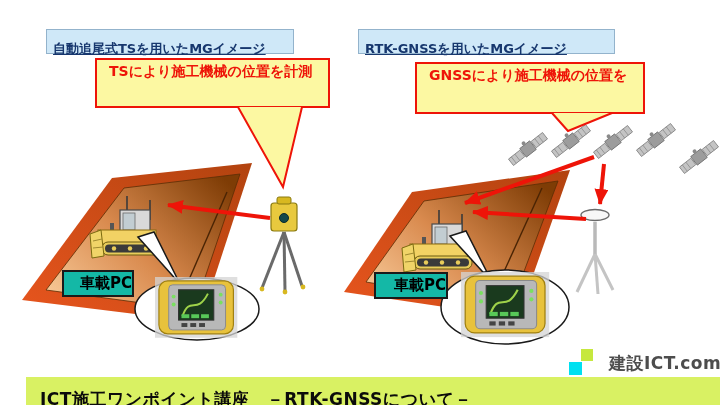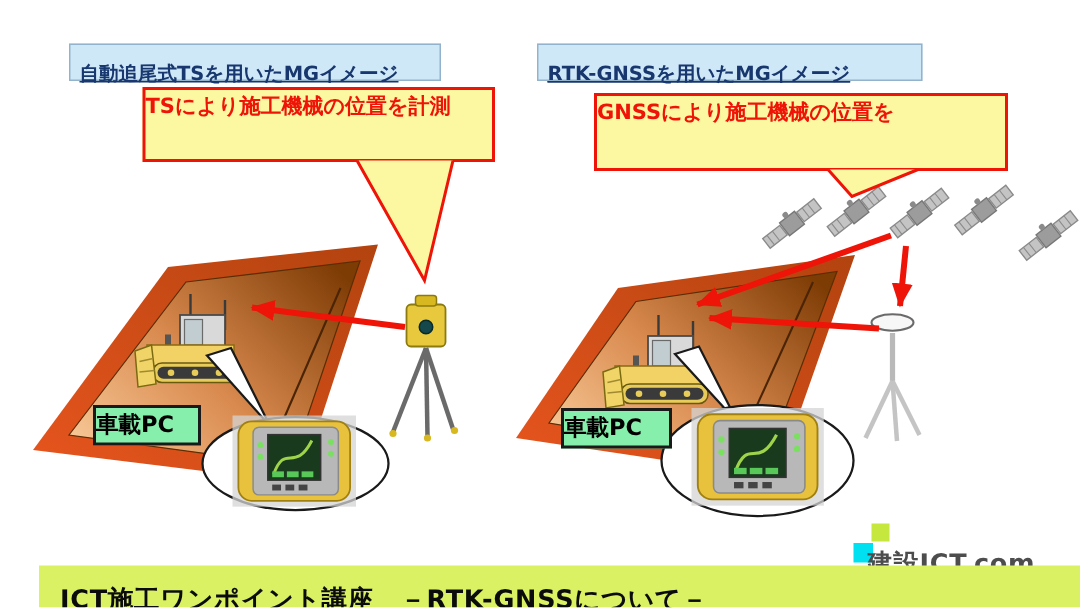--- a/index.html
+++ b/index.html
@@ -12,28 +12,28 @@
   .hdr{
     background:#cfe8f8;border:1px solid #93b3cc;color:#17376e;
     font-size:13px;font-weight:bold;display:flex;align-items:center;
     padding:0 6px;box-sizing:border-box;z-index:4;
   }
   .hdr span{text-decoration:underline;white-space:nowrap;margin-top:15px;}
   
   .bubble{
     background:#fcf8a2;border:2px solid #ee1408;color:#ee1408;
     font-size:14px;font-weight:bold;line-height:1.4;
-    padding:2px 0;box-sizing:border-box;z-index:5;
+    padding:2px 12px;box-sizing:border-box;z-index:5;
   }
   .bubble span{display:block;white-space:nowrap;}
   .tail{z-index:6;pointer-events:none;}
   
   .pcbox{
-    background:#86efac;border:2px solid #1a1a1a;color:#000;
-    font-size:15px;font-weight:bold;display:flex;align-items:center;justify-content:flex-start;
+    background:#14b8a6;border:2px solid #1a1a1a;color:#000;
+    font-size:15px;font-weight:bold;display:flex;align-items:center;justify-content:flex-end;
     box-sizing:border-box;z-index:7;white-space:nowrap;
   }
   
   .footer{
     left:0;top:377px;width:720px;height:44px;background:#d9f163;
     display:flex;align-items:center;z-index:8;margin-left:26px;
   }
   .footer span{
     padding-left:14px;font-size:17px;font-weight:bold;color:#0b0b0b;
     letter-spacing:0.5px;white-space:nowrap;
@@ -185,36 +185,36 @@
     <span>RTK-GNSSを用いたMGイメージ</span>
   </div>
 
   <div class="abs bubble" style="left:95px;top:58px;width:235px;height:50px;">
     <span>TSにより施工機械の位置を計測</span>
   </div>
   <svg class="abs tail" style="left:0;top:0;" width="720" height="405" viewBox="0 0 720 405">
     <path d="M238,107 L283,187 L302,107" fill="#fcf8a2" stroke="#ee1408" stroke-width="2"></path>
   </svg>
 
-  <div class="abs bubble" style="left:396px;top:62px;width:276px;height:52px;">
+  <div class="abs bubble" style="left:415px;top:62px;width:230px;height:52px;">
     <span>GNSSにより施工機械の位置を</span>
   </div>
   <svg class="abs tail" style="left:0;top:0;" width="720" height="405" viewBox="0 0 720 405">
     <path d="M552,113 L568,131 L612,113" fill="#fcf8a2" stroke="#ee1408" stroke-width="2"></path>
   </svg>
 
   <div class="abs pcbox" style="left:62px;top:270px;width:72px;height:27px;">
     <span>車載PC</span>
   </div>
 
   <div class="abs pcbox" style="left:374px;top:272px;width:74px;height:27px;">
     <span>車載PC</span>
   </div>
 
   <div class="abs logo-sq" style="left:581px;top:349px;width:12px;height:12px;background:#c6e83e;"></div>
   <div class="abs logo-sq" style="left:569px;top:362px;width:13px;height:13px;background:#00e0f0;"></div>
-  <div class="abs logo-text" style="left:578px;top:352px;margin-top:12px;">建設ICT.com</div>
+  <div class="abs logo-text" style="left:609px;top:352px;">建設ICT.com</div>
 
   <div class="abs footer">
     <span>ICT施工ワンポイント講座　－RTK-GNSSについて－</span>
   </div>
 
 </div>
 
 </body></html>

